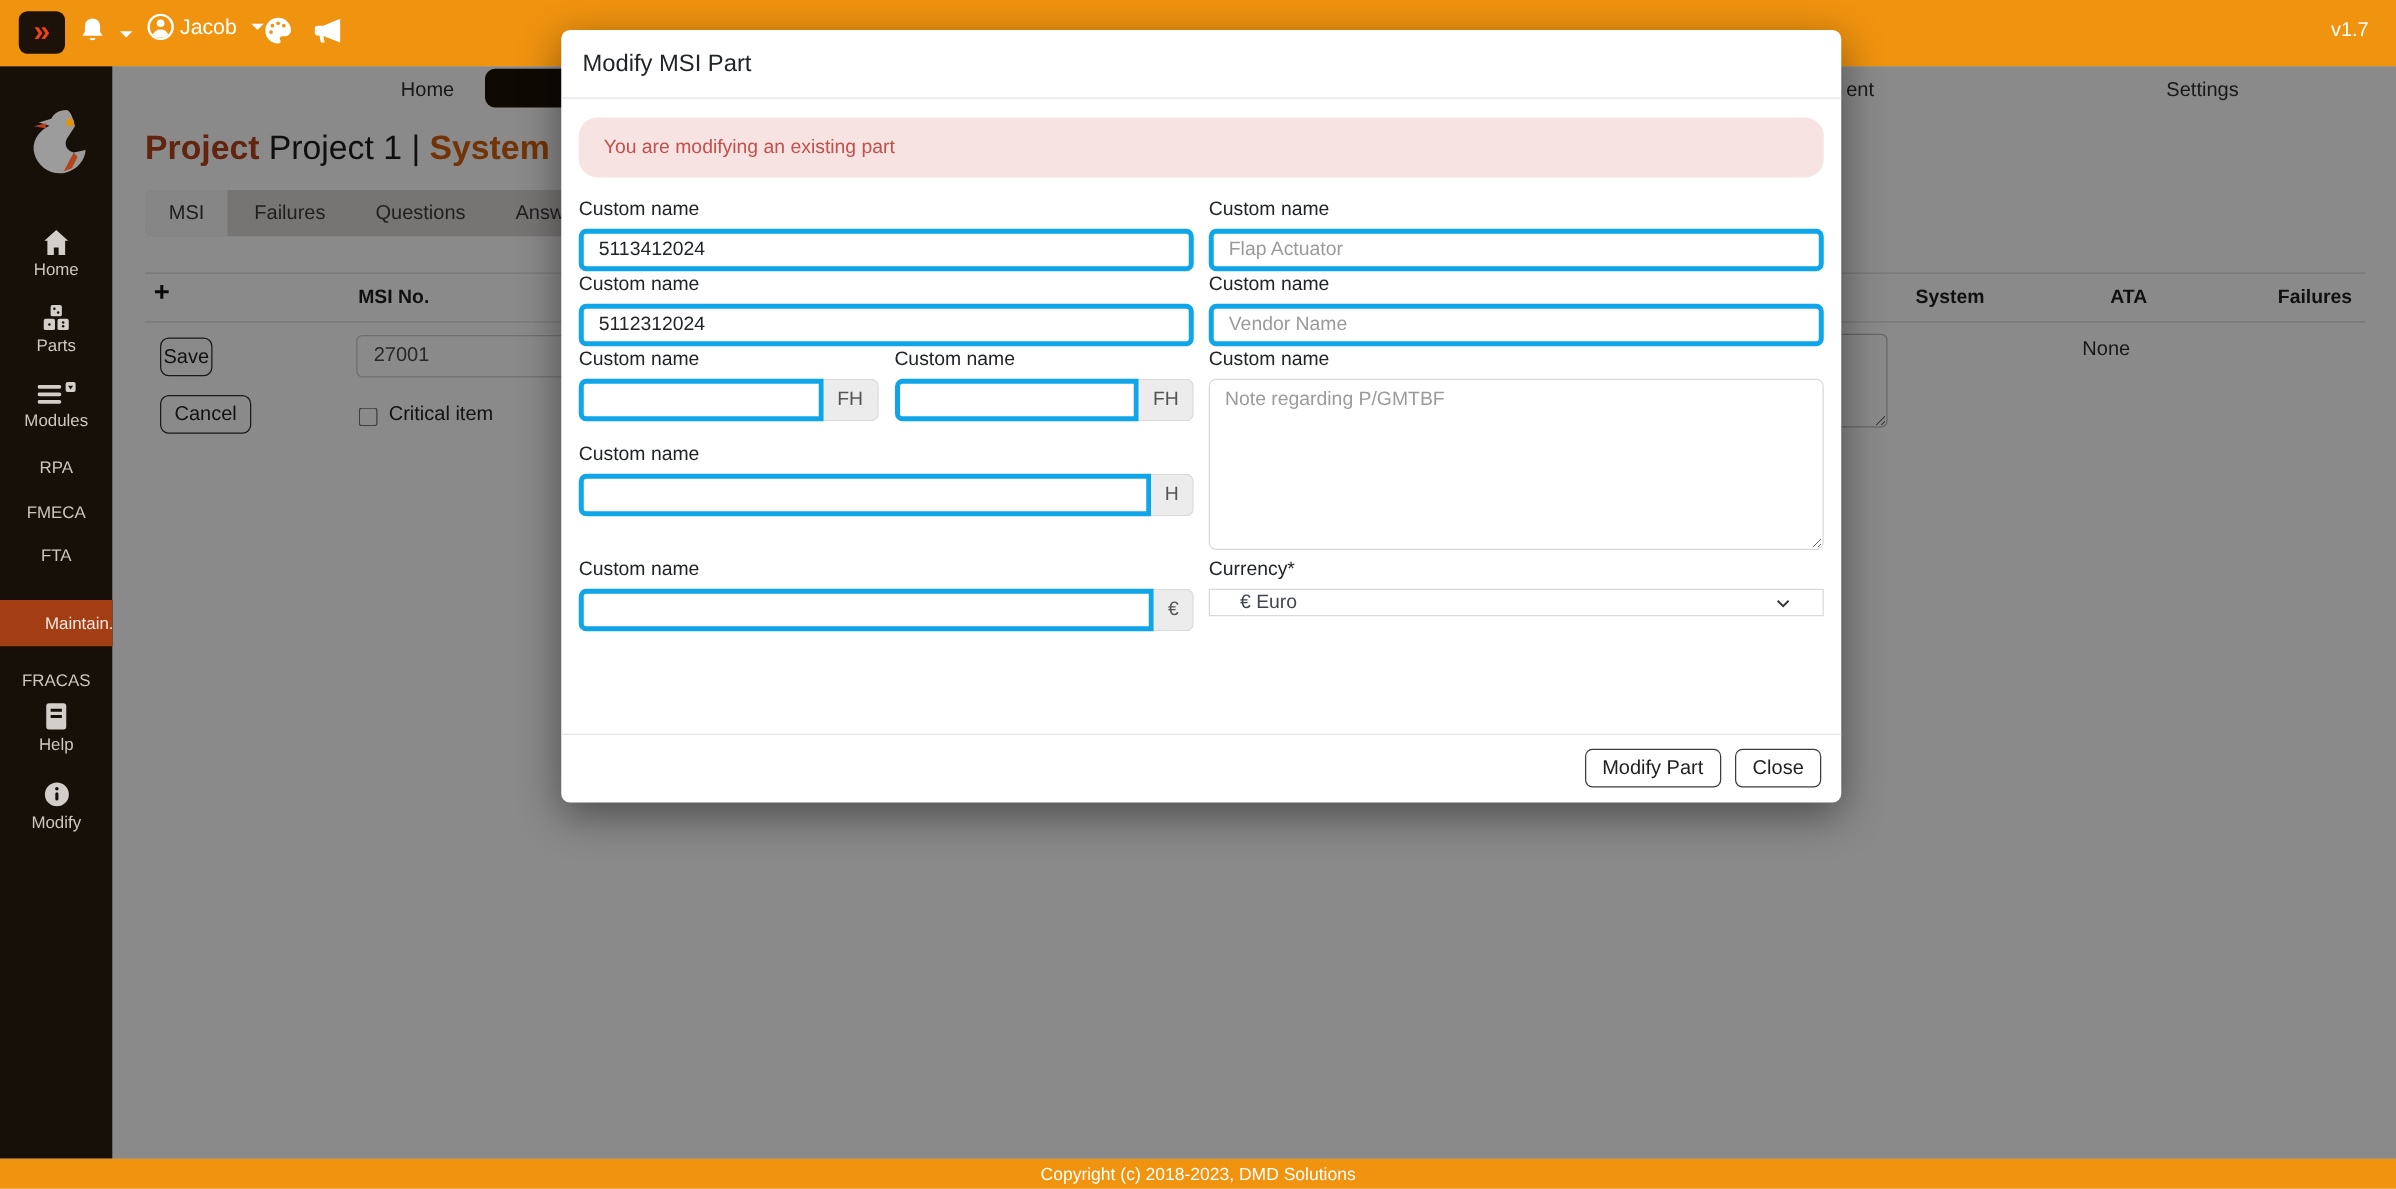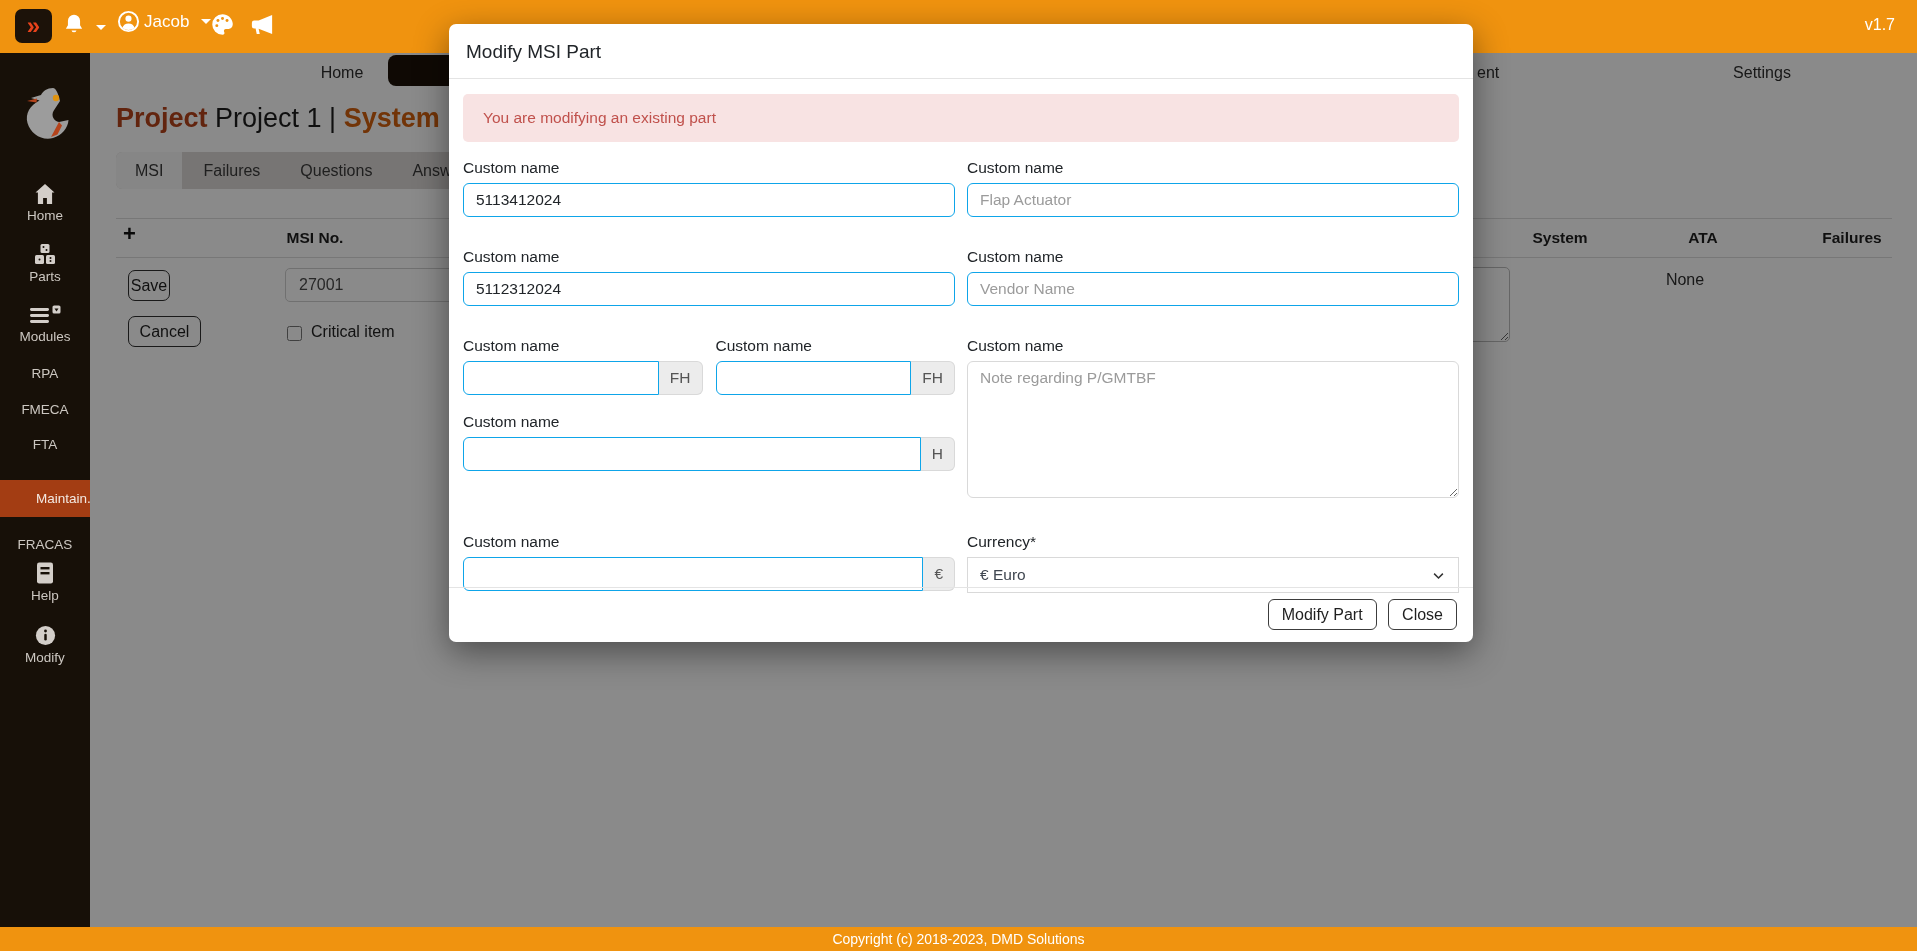--- a/index.html
+++ b/index.html
@@ -76,40 +76,40 @@
     background:#f0930f; color:#fff; font-size:14px; text-align:center;
     line-height:24px; z-index:40; }
 
   
   .modal { position:absolute; left:449px; top:24px; width:1024px; height:618px;
     background:#fff; border-radius:7px; z-index:100;
     box-shadow:0 10px 34px rgba(0,0,0,.45); }
   .modal-header { height:55px; line-height:55px; padding:0 17px; font-size:19px;
     color:#212529; border-bottom:1px solid #e4e4e4; }
   .modal-body { padding:15px 14px 0 14px; }
-  .alert { height:48px; line-height:48px; padding:0 20px; border-radius:5px;
+  .alert { height:48px; line-height:48px; padding:0 20px; border-radius:15px;
     background:#f8e3e3; color:#c0514c; font-size:15.5px; margin-bottom:15px; }
   .mgrid { display:grid; grid-template-columns:1fr 1fr; column-gap:12px; }
-  .fgroup { margin-bottom:29px; }
+  .fgroup { margin-bottom:0; }
   .flabel { display:block; font-size:15.5px; color:#212529; margin-bottom:5px;
     line-height:21px; }
-  .ctl { width:100%; height:34px; border:1px solid #0ea5e9; border-radius:6px;
+  .ctl { width:100%; height:34px; border:4px solid #0ea5e9; border-radius:6px;
     padding:0 12px; font-size:15.5px; color:#212529; font-family:inherit; }
   .ctl::placeholder, .ta::placeholder { color:#9b9b9b; }
   .igroup { display:flex; }
   .igroup .ctl { border-radius:6px 0 0 6px; min-width:0; flex:1; }
   .addon { height:34px; line-height:32px; padding:0 11px; background:#ececec;
     border:1px solid #d9d9d9; border-left:none; border-radius:0 6px 6px 0;
     font-size:15.5px; color:#555; }
   .subgrid { display:grid; grid-template-columns:1fr 1fr; column-gap:13px; }
   .mt16 { margin-top:16px; }
   .ta { width:100%; height:137px; border:1px solid #d9d9d9; border-radius:6px;
     padding:7px 12px; font-size:15.5px; font-family:inherit; resize:both; color:#212529; }
   .selectbox { display:flex; align-items:center; justify-content:space-between;
-    height:36px; border:1px solid #d9d9d9; border-radius:0; padding:0 12px;
+    height:22px; border:1px solid #d9d9d9; border-radius:0; padding:0 24px;
     font-size:15.5px; color:#3f4650; background:#fff; cursor:pointer; }
   .modal-footer { position:absolute; left:0; bottom:0; width:100%; height:55px;
     border-top:1px solid #e4e4e4; padding:11px 16px; text-align:right; }
   .mbtn { height:31px; padding:0 13px; background:#fff; border:1px solid #3c3c3c;
     border-radius:6px; font-size:16px; color:#1f1f1f; margin-left:7px; cursor:pointer;
     font-family:inherit; }
 </style>
 </head>
 <body>
 

